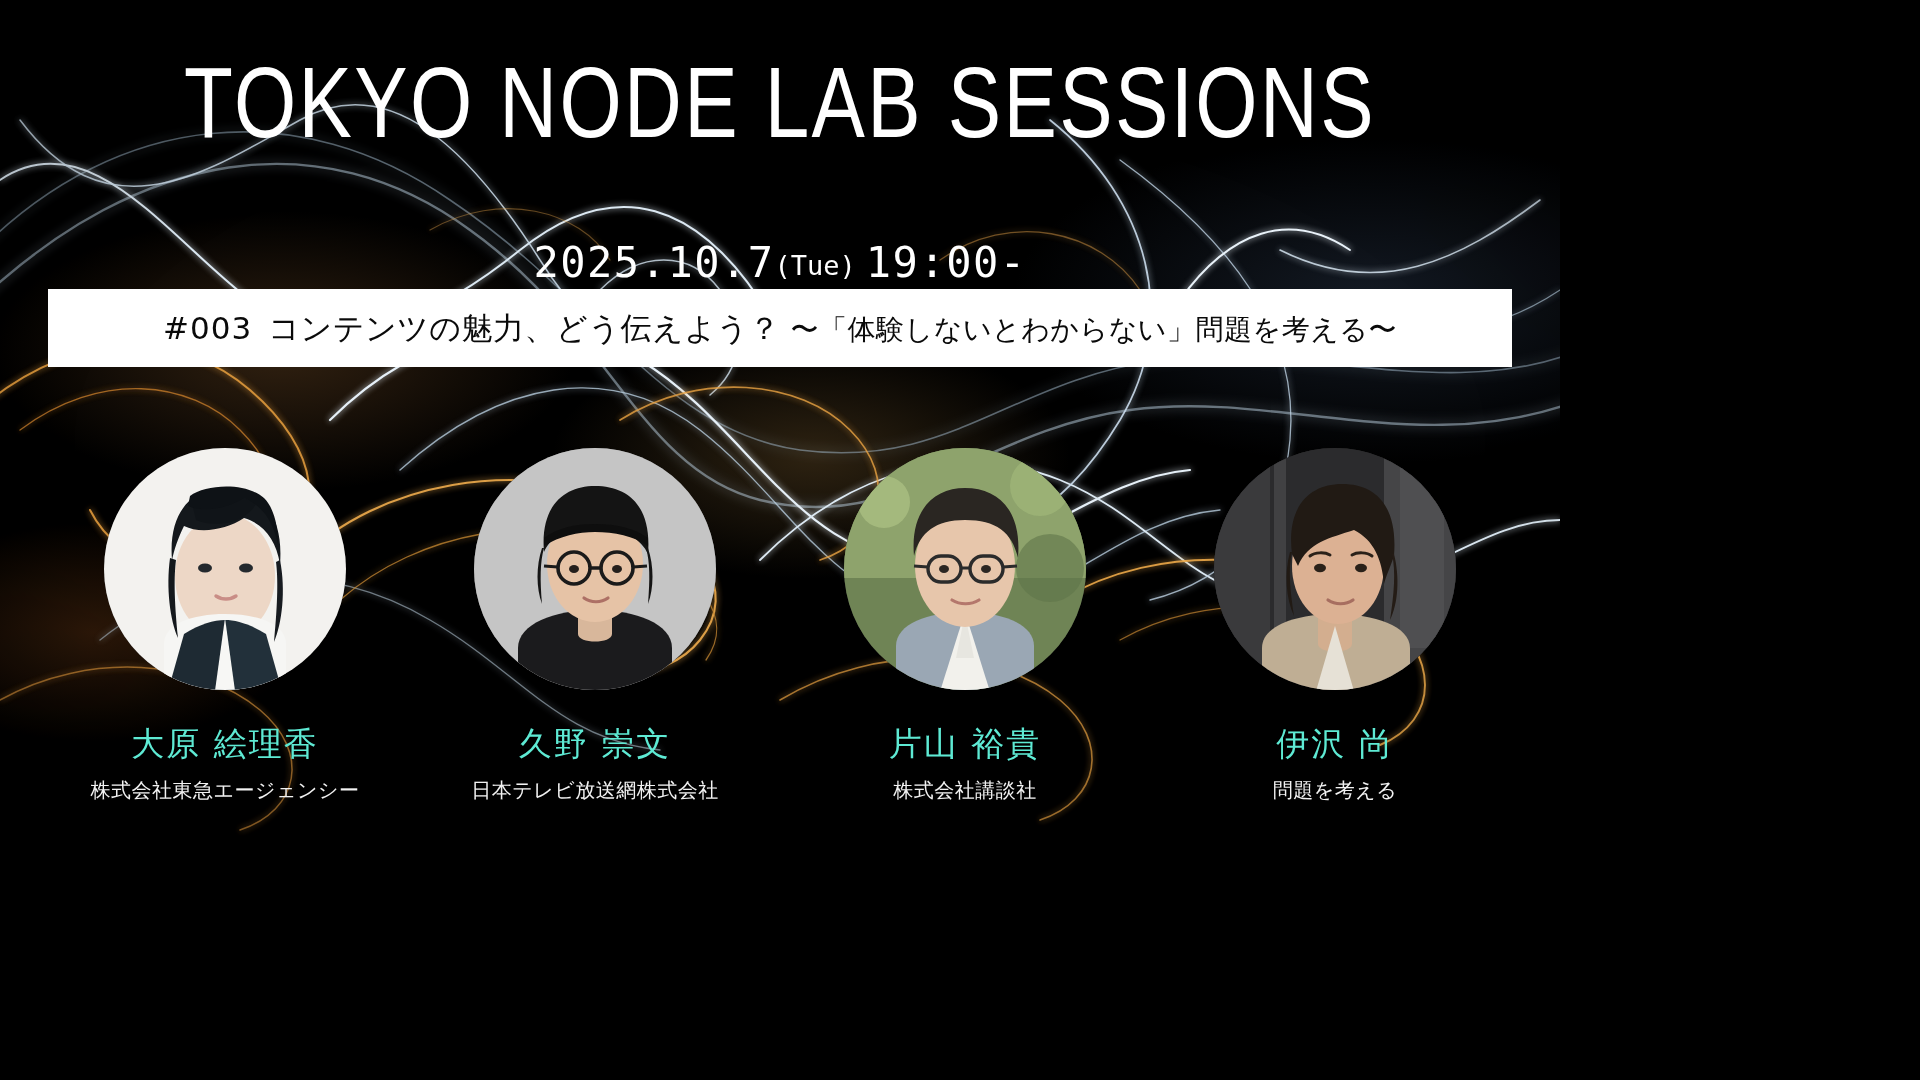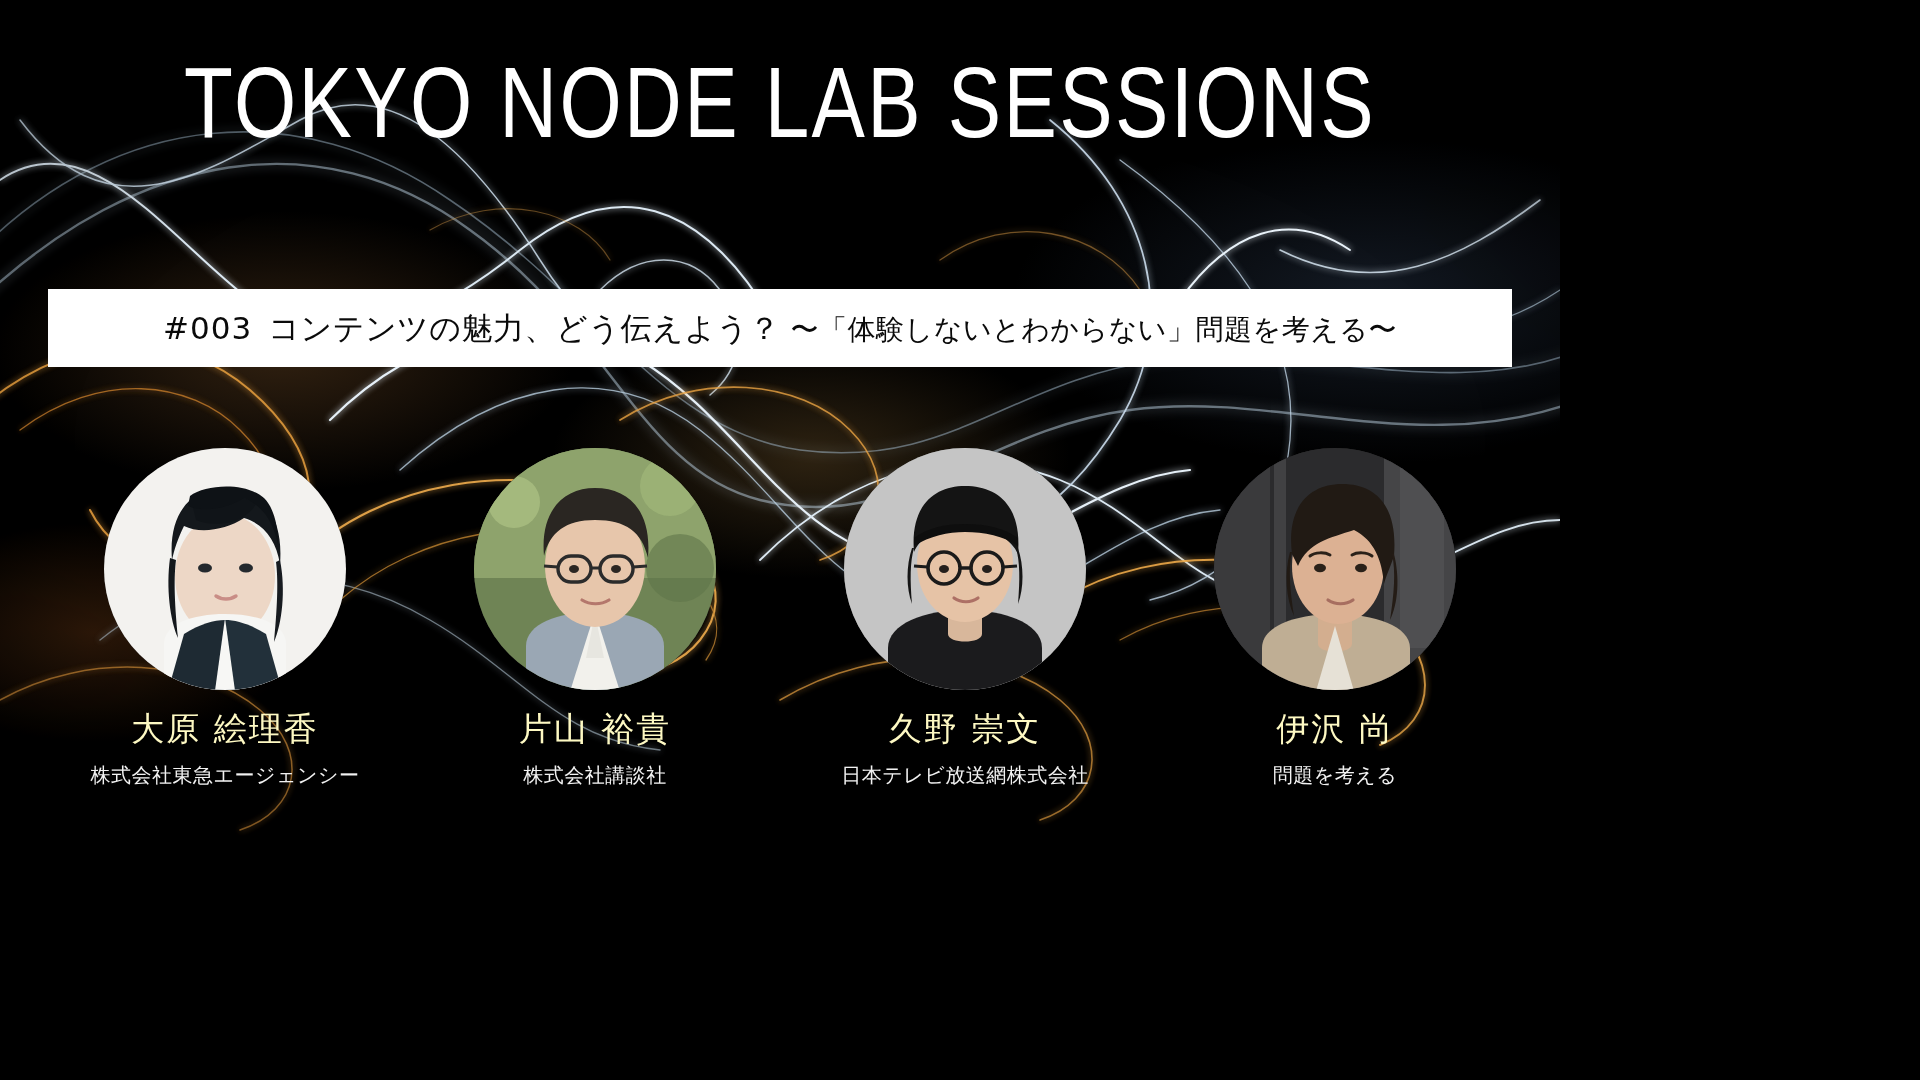--- a/index.html
+++ b/index.html
@@ -121,22 +121,22 @@
     width: 242px;
     height: 242px;
     border-radius: 50%;
     overflow: hidden;
     position: relative;
     background: #2a2a2a;
   }
   .portrait .face { position: absolute; inset: 0; }
 
   .sp-name {
-    margin-top: 17px;
-    color: #fef9c3;
+    margin-top: 32px;
+    color: #5eead4;
     font-size: 33px;
     letter-spacing: 2px;
     white-space: nowrap;
     font-family: "DejaVu Sans", "Liberation Sans", sans-serif;
   }
   .sp-org {
     margin-top: 10px;
     color: #f2f2f2;
     font-size: 20px;
     letter-spacing: .5px;
@@ -203,20 +203,23 @@
         <path class="trail" d="M0,700 C90,650 200,660 260,710 C310,752 300,810 240,830" stroke="#d5903a" stroke-width="1.5" opacity=".75"></path>
         <path class="trail" d="M940,260 C1010,210 1100,230 1140,290" stroke="#e7a44a" stroke-width="1.3" opacity=".5"></path>
         <path class="trail" d="M430,230 C500,190 580,210 610,260" stroke="#e0a04a" stroke-width="1.2" opacity=".45"></path>
       </g>
     </svg>
   </div>
   <div class="vignette"></div>
 
   <div class="title">TOKYO NODE LAB SESSIONS</div>
 
+  <div class="date">
+    <span>2025.10.7</span><span class="dow">(Tue)</span><span class="time">19:00-</span>
+  </div>
 
   <div class="banner">
     <div class="banner-text">
       <span class="num">#003</span><span>コンテンツの魅力、どう伝えよう？</span> <span class="sub">〜「体験しないとわからない」問題を考える〜</span>
     </div>
   </div>
 
   <div class="speakers">
 
     <div class="speaker">
@@ -233,20 +236,46 @@
           <path d="M176,112 C182,142 178,176 170,194 C174,152 174,130 172,114 Z" fill="#171b20"></path>
           <path d="M88,56 C104,46 136,44 152,56 C140,76 112,80 92,72 Z" fill="#101418"></path>
           <ellipse cx="101" cy="120" rx="7" ry="4.6" fill="#24292e"></ellipse>
           <ellipse cx="142" cy="120" rx="7" ry="4.6" fill="#24292e"></ellipse>
           <path d="M112,148 C118,152 126,152 132,148" stroke="#c98d86" stroke-width="3.4" fill="none" stroke-linecap="round"></path>
           <path d="M86,48 C102,36 142,34 160,50 C170,60 174,78 174,96 C168,70 156,56 140,50 C120,62 98,64 84,58 Z" fill="#0e1216"></path>
         </svg>
       </div>
       <div class="sp-name">大原 絵理香</div>
       <div class="sp-org">株式会社東急エージェンシー</div>
+    </div>
+
+    <div class="speaker">
+      <div class="portrait">
+        <svg class="face" viewBox="0 0 242 242">
+          <rect width="242" height="242" fill="#c9c9c9"></rect>
+          <rect width="242" height="242" fill="#bdbdbd" opacity=".35"></rect>
+          <path d="M44,250 L44,200 C44,176 80,162 121,162 C162,162 198,176 198,200 L198,250 Z" fill="#1b1b1d"></path>
+          <path d="M104,162 L104,186 C104,196 138,196 138,186 L138,162 Z" fill="#d8b79b"></path>
+          <ellipse cx="121" cy="116" rx="48" ry="58" fill="#e6c3a6"></ellipse>
+          <path d="M70,104 C66,58 90,38 121,38 C154,38 178,58 174,106 C168,92 150,80 121,80 C92,80 76,90 70,104 Z" fill="#141414"></path>
+          <path d="M68,100 C62,118 62,140 68,156 C66,132 66,114 70,100 Z" fill="#141414"></path>
+          <path d="M174,100 C180,118 180,140 174,156 C176,132 176,114 172,100 Z" fill="#141414"></path>
+          <path d="M70,98 C86,88 104,84 121,84 C140,84 160,88 174,98 L174,90 C160,80 142,76 121,76 C100,76 84,80 70,90 Z" fill="#0e0e0e"></path>
+          <circle cx="100" cy="120" r="16" fill="none" stroke="#1a1a1a" stroke-width="3.6"></circle>
+          <circle cx="143" cy="120" r="16" fill="none" stroke="#1a1a1a" stroke-width="3.6"></circle>
+          <path d="M116,120 L127,120" stroke="#1a1a1a" stroke-width="3.4"></path>
+          <path d="M70,118 L84,119" stroke="#1a1a1a" stroke-width="3"></path>
+          <path d="M159,119 L173,118" stroke="#1a1a1a" stroke-width="3"></path>
+          <ellipse cx="100" cy="121" rx="5" ry="4" fill="#241f1c"></ellipse>
+          <ellipse cx="143" cy="121" rx="5" ry="4" fill="#241f1c"></ellipse>
+          <path d="M110,150 C117,155 127,155 134,150" stroke="#ad7065" stroke-width="3.2" fill="none" stroke-linecap="round"></path>
+        </svg>
+      </div>
+      <div class="sp-name">久野 崇文</div>
+      <div class="sp-org">日本テレビ放送網株式会社</div>
     </div>
 
     <div class="speaker">
       <div class="portrait">
         <svg class="face" viewBox="0 0 242 242">
           <rect width="242" height="242" fill="#6f8455"></rect>
           <rect width="242" height="130" fill="#8ea36c"></rect>
           <circle cx="40" cy="54" r="26" fill="#aec285" opacity=".7"></circle>
           <circle cx="196" cy="38" r="30" fill="#a3ba7c" opacity=".6"></circle>
           <circle cx="206" cy="120" r="34" fill="#5f7449" opacity=".6"></circle>
@@ -265,46 +294,20 @@
           <path d="M108,152 C116,157 127,157 135,152" stroke="#b4776c" stroke-width="3.2" fill="none" stroke-linecap="round"></path>
         </svg>
       </div>
       <div class="sp-name">片山 裕貴</div>
       <div class="sp-org">株式会社講談社</div>
     </div>
 
     <div class="speaker">
       <div class="portrait">
         <svg class="face" viewBox="0 0 242 242">
-          <rect width="242" height="242" fill="#c9c9c9"></rect>
-          <rect width="242" height="242" fill="#bdbdbd" opacity=".35"></rect>
-          <path d="M44,250 L44,200 C44,176 80,162 121,162 C162,162 198,176 198,200 L198,250 Z" fill="#1b1b1d"></path>
-          <path d="M104,162 L104,186 C104,196 138,196 138,186 L138,162 Z" fill="#d8b79b"></path>
-          <ellipse cx="121" cy="116" rx="48" ry="58" fill="#e6c3a6"></ellipse>
-          <path d="M70,104 C66,58 90,38 121,38 C154,38 178,58 174,106 C168,92 150,80 121,80 C92,80 76,90 70,104 Z" fill="#141414"></path>
-          <path d="M68,100 C62,118 62,140 68,156 C66,132 66,114 70,100 Z" fill="#141414"></path>
-          <path d="M174,100 C180,118 180,140 174,156 C176,132 176,114 172,100 Z" fill="#141414"></path>
-          <path d="M70,98 C86,88 104,84 121,84 C140,84 160,88 174,98 L174,90 C160,80 142,76 121,76 C100,76 84,80 70,90 Z" fill="#0e0e0e"></path>
-          <circle cx="100" cy="120" r="16" fill="none" stroke="#1a1a1a" stroke-width="3.6"></circle>
-          <circle cx="143" cy="120" r="16" fill="none" stroke="#1a1a1a" stroke-width="3.6"></circle>
-          <path d="M116,120 L127,120" stroke="#1a1a1a" stroke-width="3.4"></path>
-          <path d="M70,118 L84,119" stroke="#1a1a1a" stroke-width="3"></path>
-          <path d="M159,119 L173,118" stroke="#1a1a1a" stroke-width="3"></path>
-          <ellipse cx="100" cy="121" rx="5" ry="4" fill="#241f1c"></ellipse>
-          <ellipse cx="143" cy="121" rx="5" ry="4" fill="#241f1c"></ellipse>
-          <path d="M110,150 C117,155 127,155 134,150" stroke="#ad7065" stroke-width="3.2" fill="none" stroke-linecap="round"></path>
-        </svg>
-      </div>
-      <div class="sp-name">久野 崇文</div>
-      <div class="sp-org">日本テレビ放送網株式会社</div>
-    </div>
-
-    <div class="speaker">
-      <div class="portrait">
-        <svg class="face" viewBox="0 0 242 242">
           <rect width="242" height="242" fill="#2b2b2d"></rect>
           <rect x="0" y="0" width="56" height="242" fill="#3a3a3c"></rect>
           <rect x="170" y="0" width="72" height="242" fill="#454547"></rect>
           <rect x="60" y="0" width="12" height="242" fill="#57575a" opacity=".5"></rect>
           <rect x="186" y="20" width="44" height="180" fill="#5a5a5d" opacity=".45"></rect>
           <path d="M48,250 L48,200 C48,178 82,166 121,166 C160,166 196,178 196,200 L196,250 Z" fill="#bfae94"></path>
           <path d="M104,166 L104,196 C104,206 138,206 138,196 L138,166 Z" fill="#d3ae8f"></path>
           <path d="M121,178 L100,250 L142,250 Z" fill="#e6e1d6"></path>
           <ellipse cx="124" cy="118" rx="46" ry="58" fill="#dcb193"></ellipse>
           <path d="M78,106 C72,58 96,36 128,36 C162,36 184,58 180,108 C176,120 172,128 170,136 C168,112 160,92 140,82 C116,90 94,94 84,118 Z" fill="#211a14"></path>

